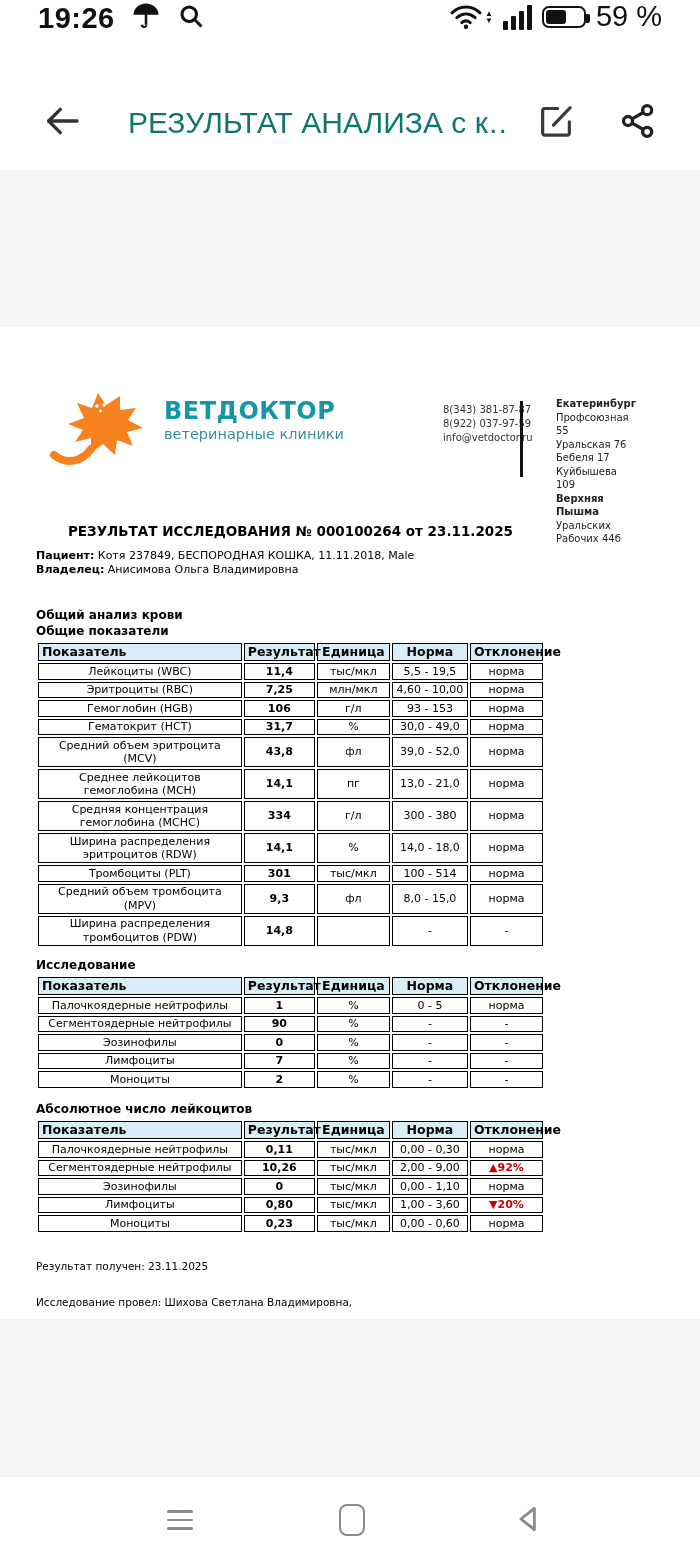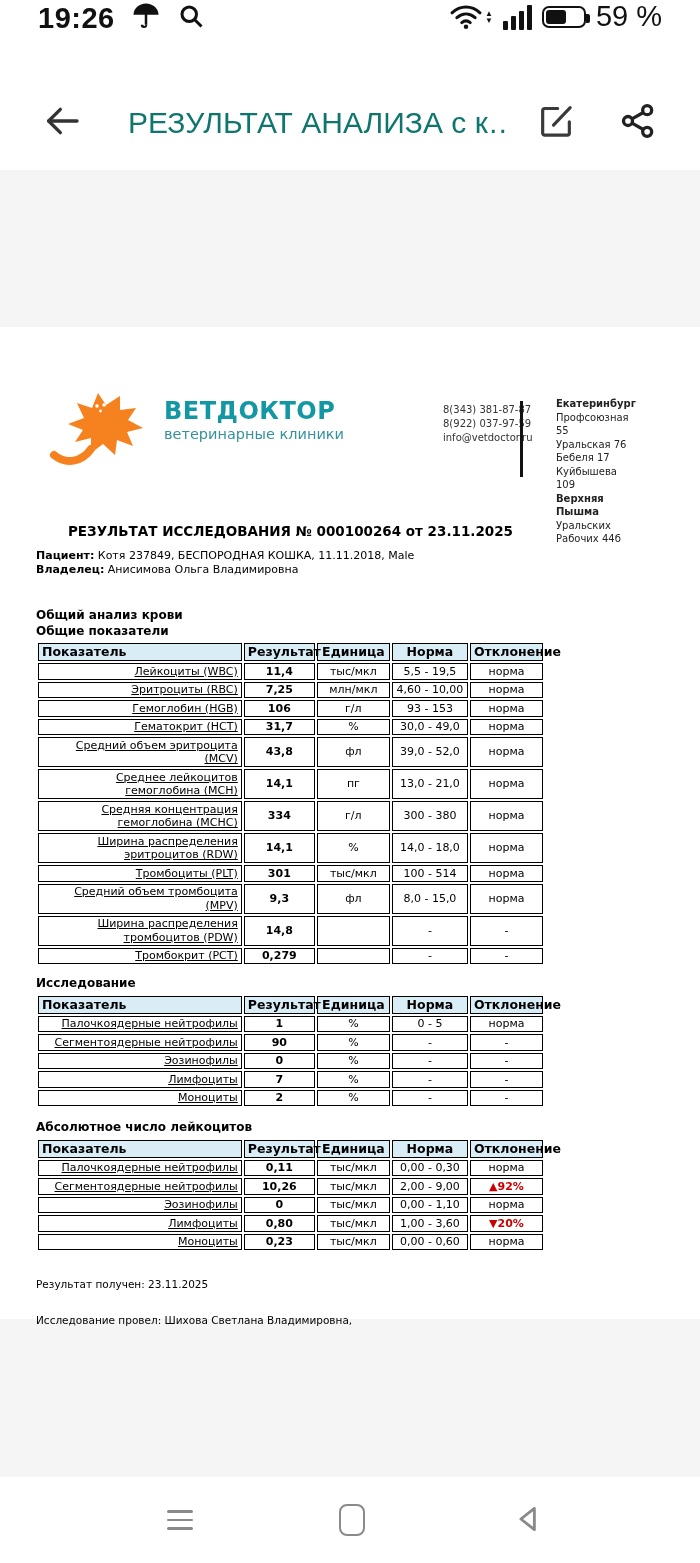--- a/index.html
+++ b/index.html
@@ -46,21 +46,21 @@
   .doc-title{position:absolute;left:36px;top:196px;width:509px;text-align:center;font-size:13.5px;font-weight:bold;}
   .patient-block{position:absolute;left:36px;top:222px;font-size:11px;line-height:14px;}
   .patient-block b{font-weight:bold;}
   .doc-body{position:absolute;left:36px;top:281px;width:509px;}
   .sec-heading{font-size:12px;font-weight:bold;line-height:15.5px;}
   .mt10{margin-top:10px;} .mt12{margin-top:12px;}
   table.lab{border-collapse:separate;border-spacing:2px;width:100%;table-layout:fixed;margin-top:2px;background:#fff;}
   table.lab th{background:#d9edf7;border:1px solid #000;font-size:12.5px;font-weight:bold;line-height:16px;padding:0 3px;text-align:center;}
   table.lab th.c0{text-align:left;}
   table.lab td{border:1px solid #000;font-size:11px;line-height:13.5px;padding:0.5px 3px;text-align:center;}
-  table.lab td.c0{text-align:right;text-decoration:underline;}
+  table.lab td.c0{text-align:center;}
   table.lab td.c1{font-weight:bold;}
   table.lab td.c1,table.lab td.c2,table.lab td.c3,table.lab td.c4{white-space:nowrap;}
   table.lab col.w0{width:41%;} table.lab col.w1{width:14.3%;} table.lab col.w2{width:14.7%;}
   table.lab col.w3{width:15.3%;} table.lab col.w4{width:14.7%;}
   table.lab td.alert{color:#cc0000;font-weight:bold;}
   .footer-line1{margin-top:26px;font-size:10.5px;}
   .footer-line2{margin-top:24px;font-size:10.5px;}
   
   .nav-bar{position:absolute;top:1477px;left:0;width:700px;height:86px;background:#fff;}
   .nav-btn{position:absolute;top:0;width:80px;height:86px;display:flex;align-items:center;justify-content:center;background:none;border:none;cursor:pointer;}
@@ -284,27 +284,20 @@
             <td class="c3">8,0 - 15,0</td>
             <td class="c4">норма</td>
           </tr>
           <tr>
             <td class="c0">Ширина распределения тромбоцитов (PDW)</td>
             <td class="c1">14,8</td>
             <td class="c2"></td>
             <td class="c3">-</td>
             <td class="c4">-</td>
           </tr>
-          <tr>
-            <td class="c0">Тромбокрит (PCT)</td>
-            <td class="c1">0,279</td>
-            <td class="c2"></td>
-            <td class="c3">-</td>
-            <td class="c4">-</td>
-          </tr>
         </tbody>
       </table>
 
     <div class="sec-heading mt10">Исследование</div>
     <table class="lab">
       <colgroup>
           <col class="w0">
           <col class="w1">
           <col class="w2">
           <col class="w3">

